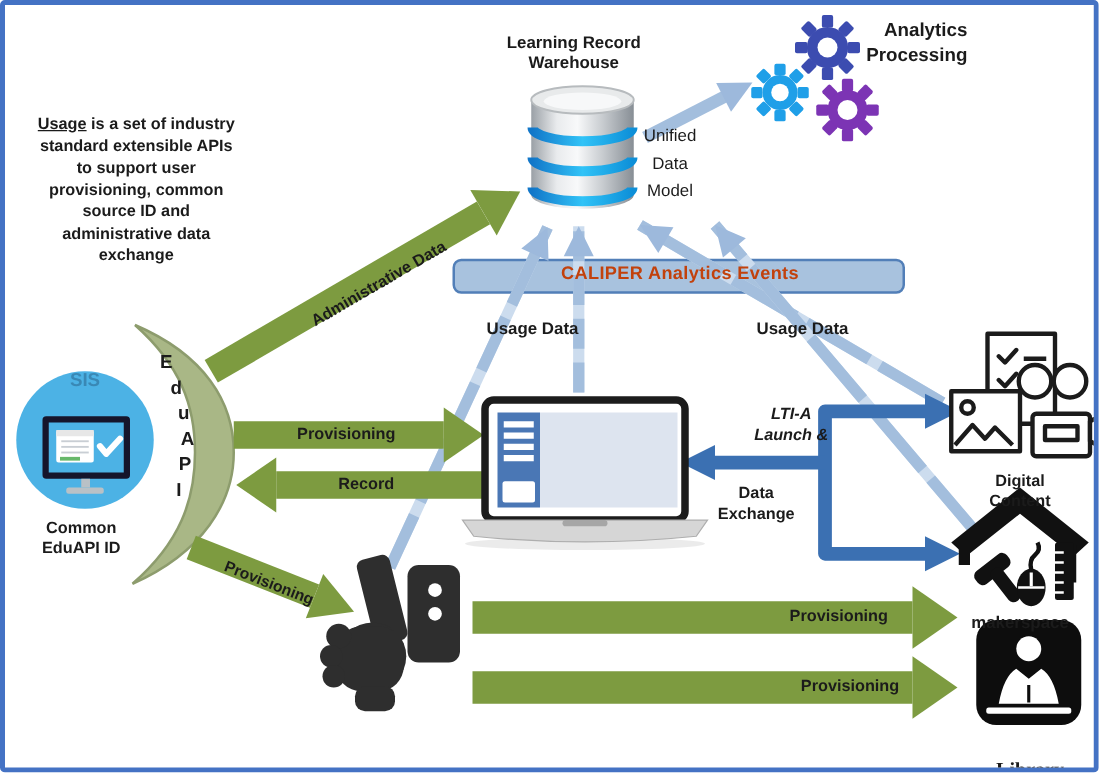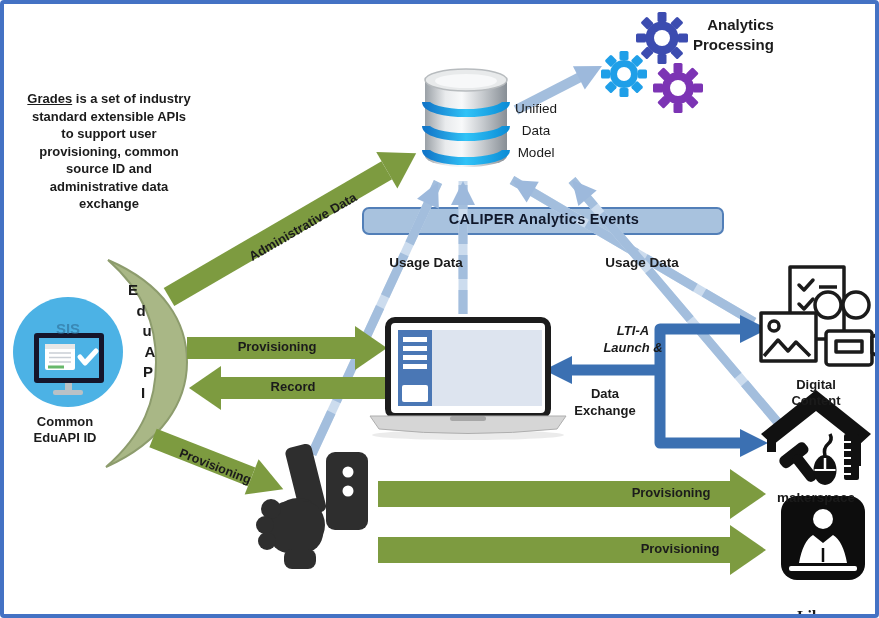--- a/index.html
+++ b/index.html
@@ -11,21 +11,21 @@
   svg.canvas{position:absolute;left:0;top:0;z-index:2;pointer-events:none;}
   .banner{
     position:absolute;left:358px;top:203px;width:362px;height:28px;z-index:1;
     background:#a8c2de;border:2.5px solid #527fb8;border-radius:7px;box-sizing:border-box;
   }
   .lbl{position:absolute;z-index:3;color:#1b1b1b;white-space:pre-line;text-align:center;line-height:1.22;}
   .ctr{transform:translate(-50%,-50%);}
   .cx{transform:translateX(-50%);}
   .intro{left:22px;top:86px;width:166px;font-size:13px;font-weight:bold;line-height:17.5px;white-space:normal;}
   .intro .term{text-decoration:underline;}
-  .banner-text{left:540px;top:207px;font-size:14.5px;font-weight:bold;color:#0f172a;letter-spacing:.3px;}
+  .banner-text{left:540px;top:207px;font-size:14.5px;font-weight:bold;color:#c2410c;letter-spacing:.3px;}
   .b{font-weight:bold;}
   .sb{font-weight:600;}
   .vstack{left:140px;top:276px;display:flex;flex-direction:column;align-items:center;font-size:15px;font-weight:bold;transform:translateX(-50%);}
   .vstack span{display:block;line-height:20.5px;}
   .vstack span:nth-child(1){transform:translateX(-11px);}
   .vstack span:nth-child(2){transform:translateX(-3px);}
   .vstack span:nth-child(3){transform:translateX(3px);}
   .vstack span:nth-child(4){transform:translateX(6px);}
   .vstack span:nth-child(5){transform:translateX(4px);}
   .vstack span:nth-child(6){transform:translateX(-1px);}
@@ -270,23 +270,25 @@
       <rect x="777" y="492" width="84" height="84" rx="16" fill="#0d0d0d"></rect>
       <circle cx="819" cy="515" r="10" fill="#ffffff"></circle>
       <path d="M795,559 q4,-22 14,-28 l10,8 l10,-8 q10,6 14,28 z" fill="#ffffff"></path>
       <path d="M805,535 l14,9 l14,-9 v14 l-14,9 l-14,-9 z" fill="#ffffff"></path>
       <line x1="819" y1="544" x2="819" y2="558" stroke="#0d0d0d" stroke-width="2.5"></line>
       <rect x="785" y="562" width="68" height="5" rx="2" fill="#ffffff"></rect>
     </g>
   </svg>
 
   <div class="lbl intro">
-    <span class="term">Grades</span><span> is a set of industry standard extensible APIs to support user provisioning, common source ID and administrative data exchange</span>
+    <span class="term">Usage</span><span> is a set of industry standard extensible APIs to support user provisioning, common source ID and administrative data exchange</span>
   </div>
 
+  <div class="lbl cx b" style="left:455px;top:22px;font-size:13.5px;">Learning Record
+Warehouse</div>
   <div class="lbl" style="left:511px;top:94px;font-size:13.5px;line-height:22px;text-align:center;">Unified
 Data
 Model</div>
   <div class="lbl b" style="left:689px;top:11px;font-size:15px;line-height:20px;text-align:right;">Analytics
 Processing</div>
 
   <div class="lbl cx banner-text">CALIPER Analytics Events</div>
 
   <div class="lbl cx b" style="left:422px;top:251px;font-size:13.5px;">Usage Data</div>
   <div class="lbl cx b" style="left:638px;top:251px;font-size:13.5px;">Usage Data</div>
@@ -296,21 +298,21 @@
   <div class="lbl ctr sb" style="left:289px;top:383px;font-size:13px;white-space:nowrap;">Record</div>
   <div class="lbl sb" style="left:211px;top:463px;font-size:12.5px;transform:translate(-50%,-50%) rotate(21.5deg);white-space:nowrap;">Provisioning</div>
   <div class="lbl ctr sb" style="left:667px;top:489px;font-size:13px;white-space:nowrap;">Provisioning</div>
   <div class="lbl ctr sb" style="left:676px;top:545px;font-size:13px;white-space:nowrap;">Provisioning</div>
 
   <div class="lbl cx b" style="left:629px;top:318px;font-size:13px;line-height:17px;font-style:italic;">LTI-A
 Launch &amp;</div>
   <div class="lbl cx b" style="left:601px;top:381px;font-size:13px;line-height:17px;">Data
 Exchange</div>
 
-  <div class="lbl cx b" style="left:64px;top:316px;font-size:15px;color:#2e6d96;opacity:.6;text-align:right;">SIS</div>
+  <div class="lbl cx b" style="left:64px;top:292px;font-size:15px;color:#2e6d96;opacity:.6;text-align:right;">SIS</div>
   <div class="lbl cx sb" style="left:61px;top:410px;font-size:13px;">Common
 EduAPI ID</div>
 
   <div class="lbl vstack"><span>E</span><span>d</span><span>u</span><span>A</span><span>P</span><span>I</span></div>
 
   <div class="lbl cx sb" style="left:812px;top:373px;font-size:13px;">Digital
 Content</div>
   <div class="lbl cx sb" style="left:812px;top:486px;font-size:13.5px;">makerspace</div>
   <div class="lbl cx lib" style="left:820px;top:583px;">Library</div>
 

